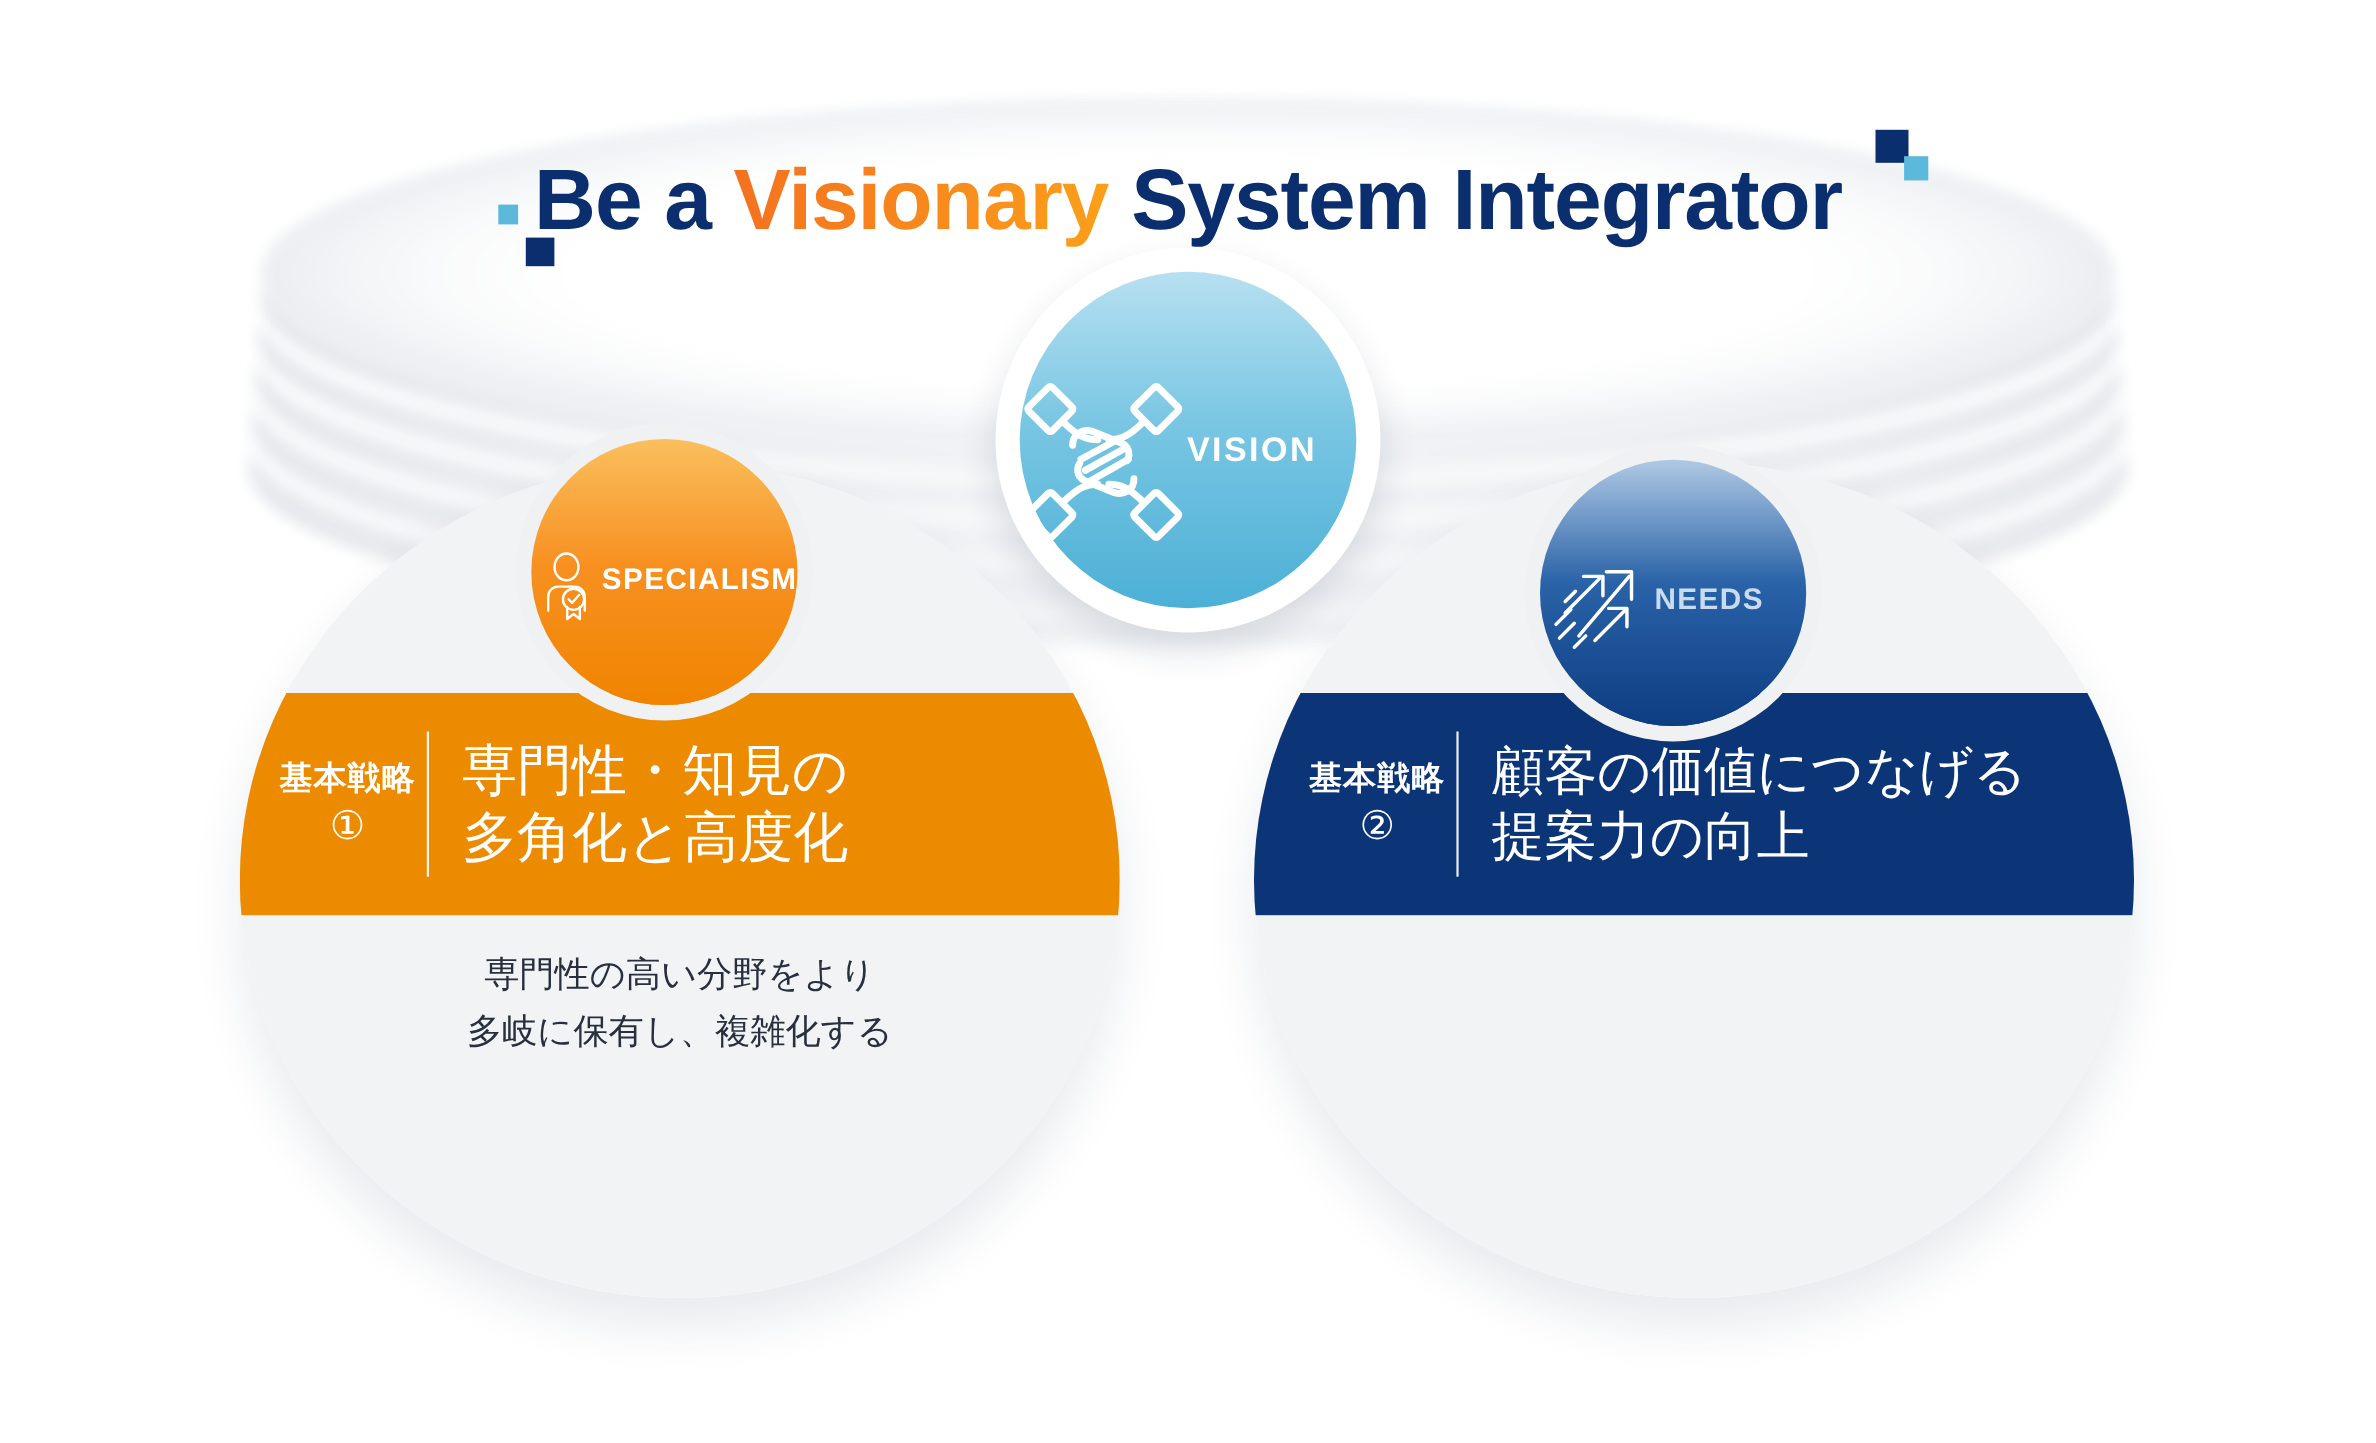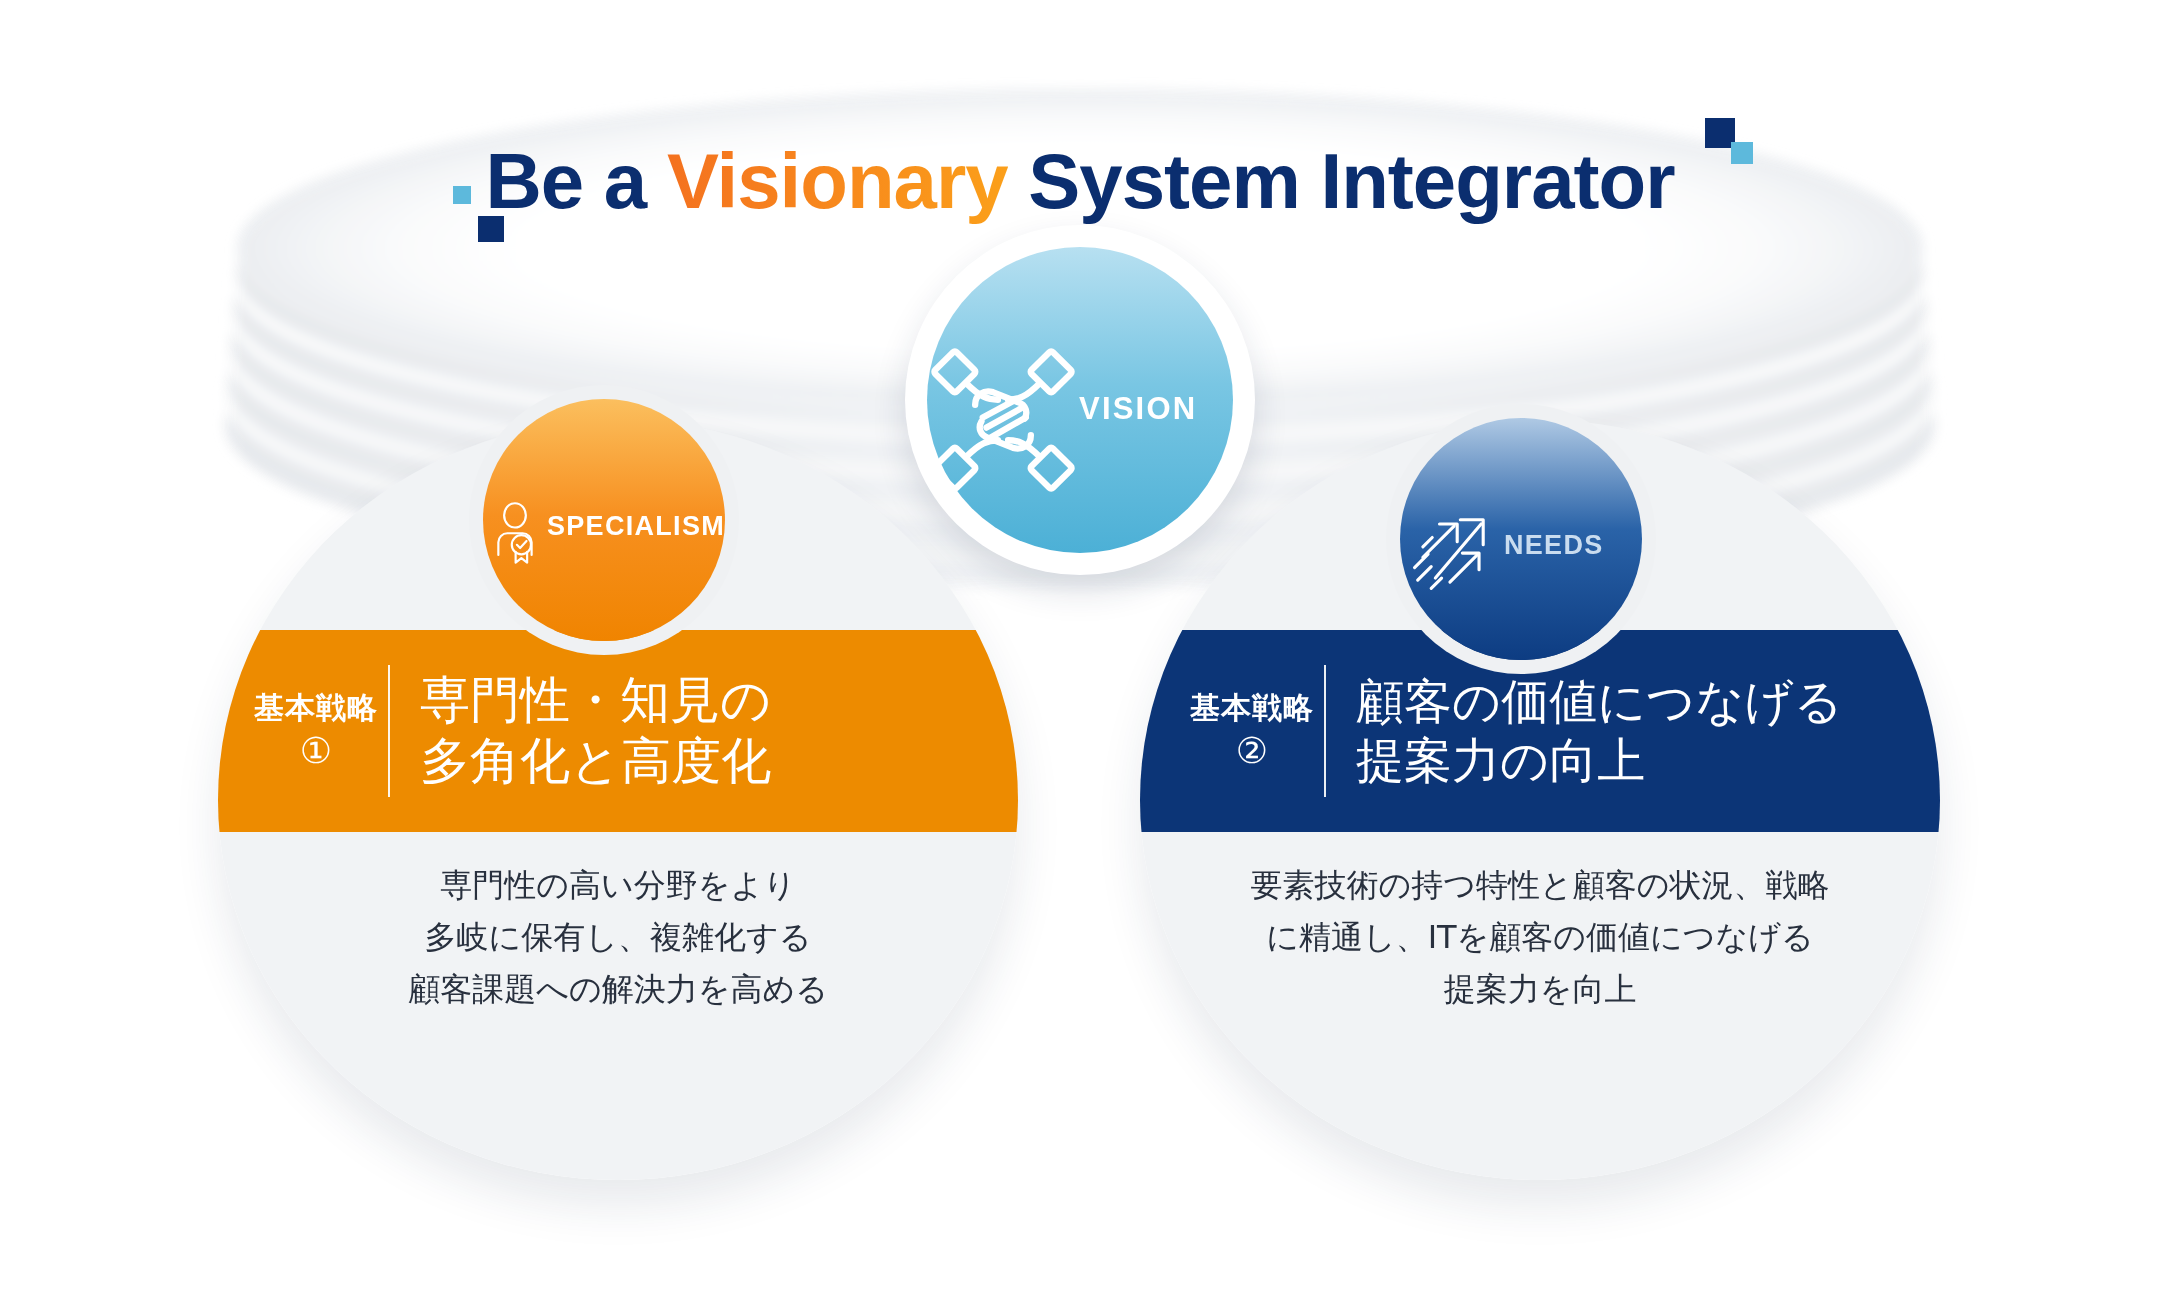--- a/index.html
+++ b/index.html
@@ -240,21 +240,20 @@
           <div class="band-head">
             <span>専門性・知見の</span>
             <span>多角化と高度化</span>
           </div>
         </div>
       </div>
 
       <div class="desc">
         <span>専門性の高い分野をより</span>
         <span>多岐に保有し、複雑化する</span>
-        <span>顧客課題への解決力を高める</span>
       </div>
     </div>
   </div>
 
   <div class="pillar" id="pillar-right">
     <div class="pillar-shadow"></div>
     <div class="pillar-circle">
 
       <div class="band band-navy" id="band-right">
         <div class="band-inner">
@@ -263,25 +262,20 @@
             <span class="num">②</span>
           </div>
           <div class="band-divider"></div>
           <div class="band-head">
             <span>顧客の価値につなげる</span>
             <span>提案力の向上</span>
           </div>
         </div>
       </div>
 
-      <div class="desc">
-        <span>要素技術の持つ特性と顧客の状況、戦略</span>
-        <span>に精通し、ITを顧客の価値につなげる</span>
-        <span>提案力を向上</span>
-      </div>
     </div>
   </div>
 
   <div class="badge" id="badge-specialism">
     <svg class="badge-icon" viewBox="0 0 100 100" fill="none" stroke="#ffffff" stroke-width="3.4" stroke-linecap="round" stroke-linejoin="round" xmlns="http://www.w3.org/2000/svg">
       <ellipse cx="50" cy="24" rx="17" ry="19"></ellipse>
       <path d="M24 86 V66 a14 14 0 0 1 14-14 h24 a14 14 0 0 1 14 14 V86"></path>
       <circle cx="60" cy="70" r="15" fill="none"></circle>
       <path d="M53 70 l5 5 l10 -11"></path>
       <path d="M51 81 v17 l9 -7 l9 7 V81"></path>

